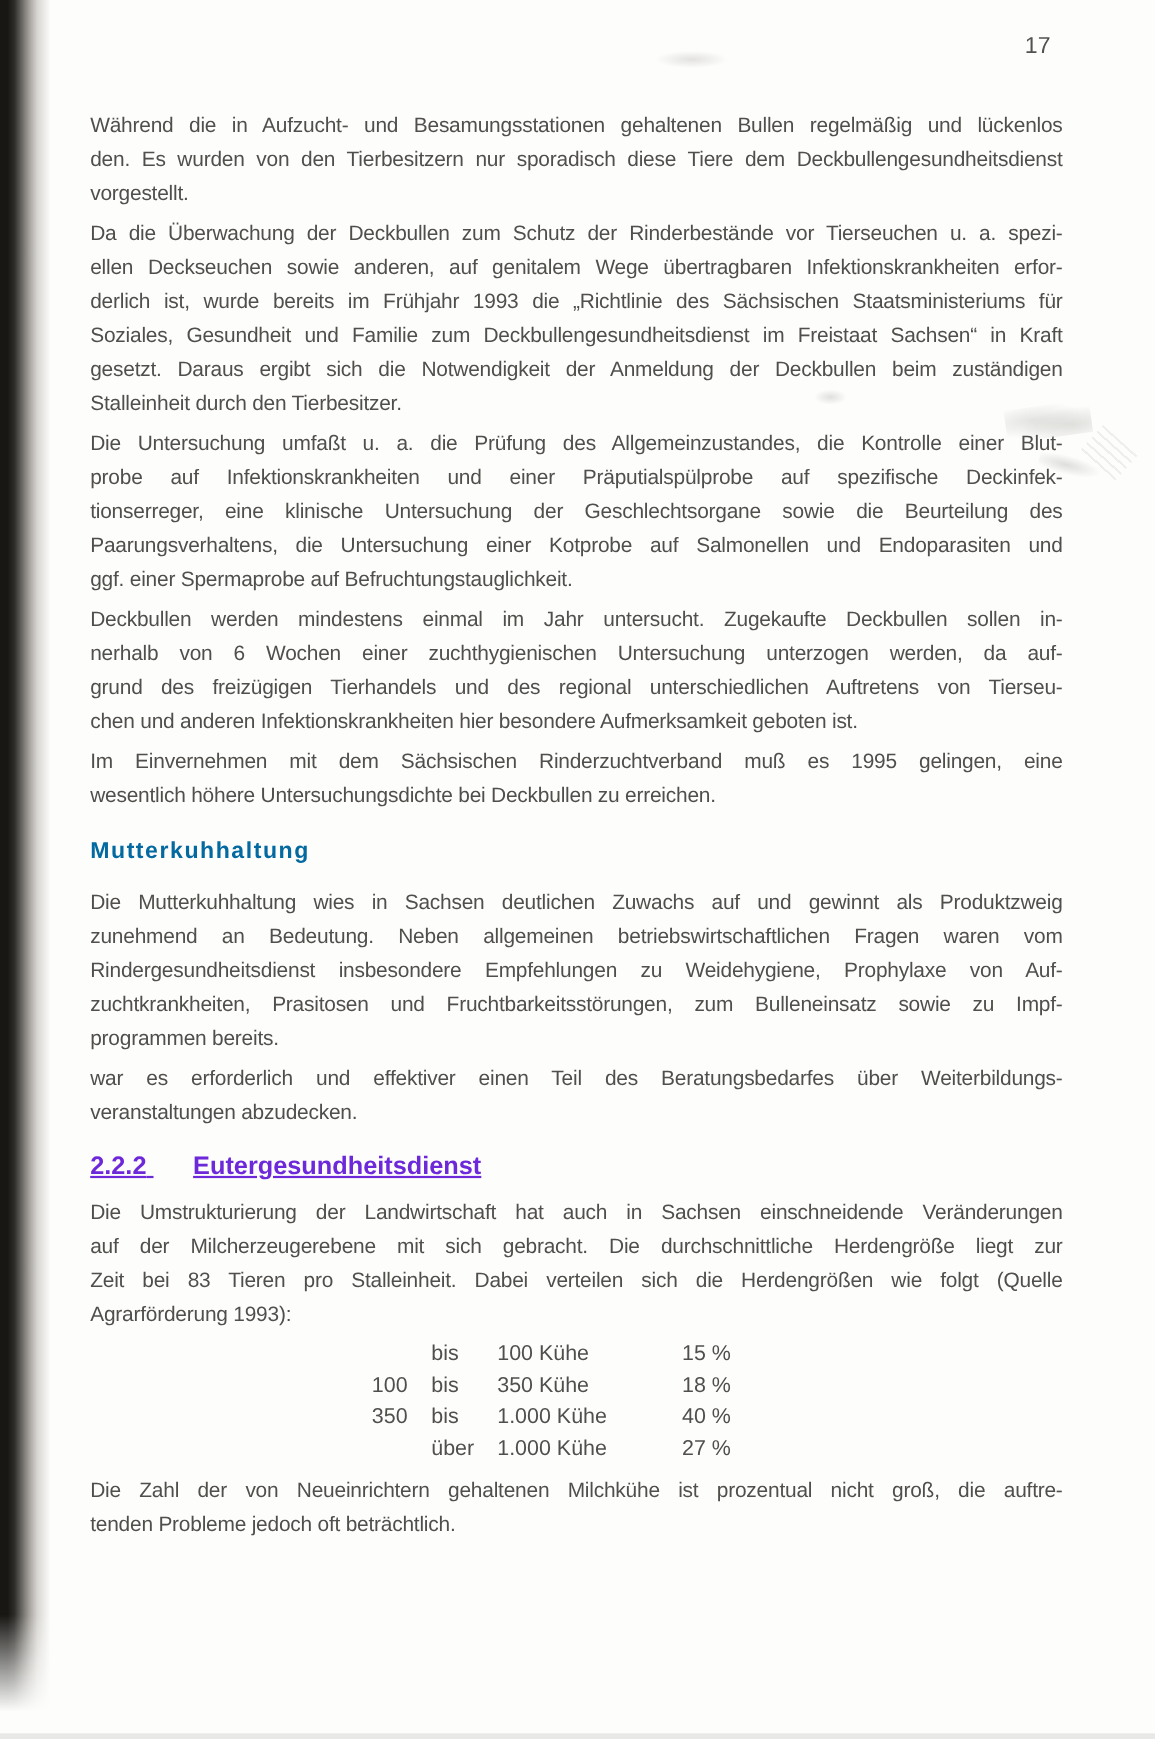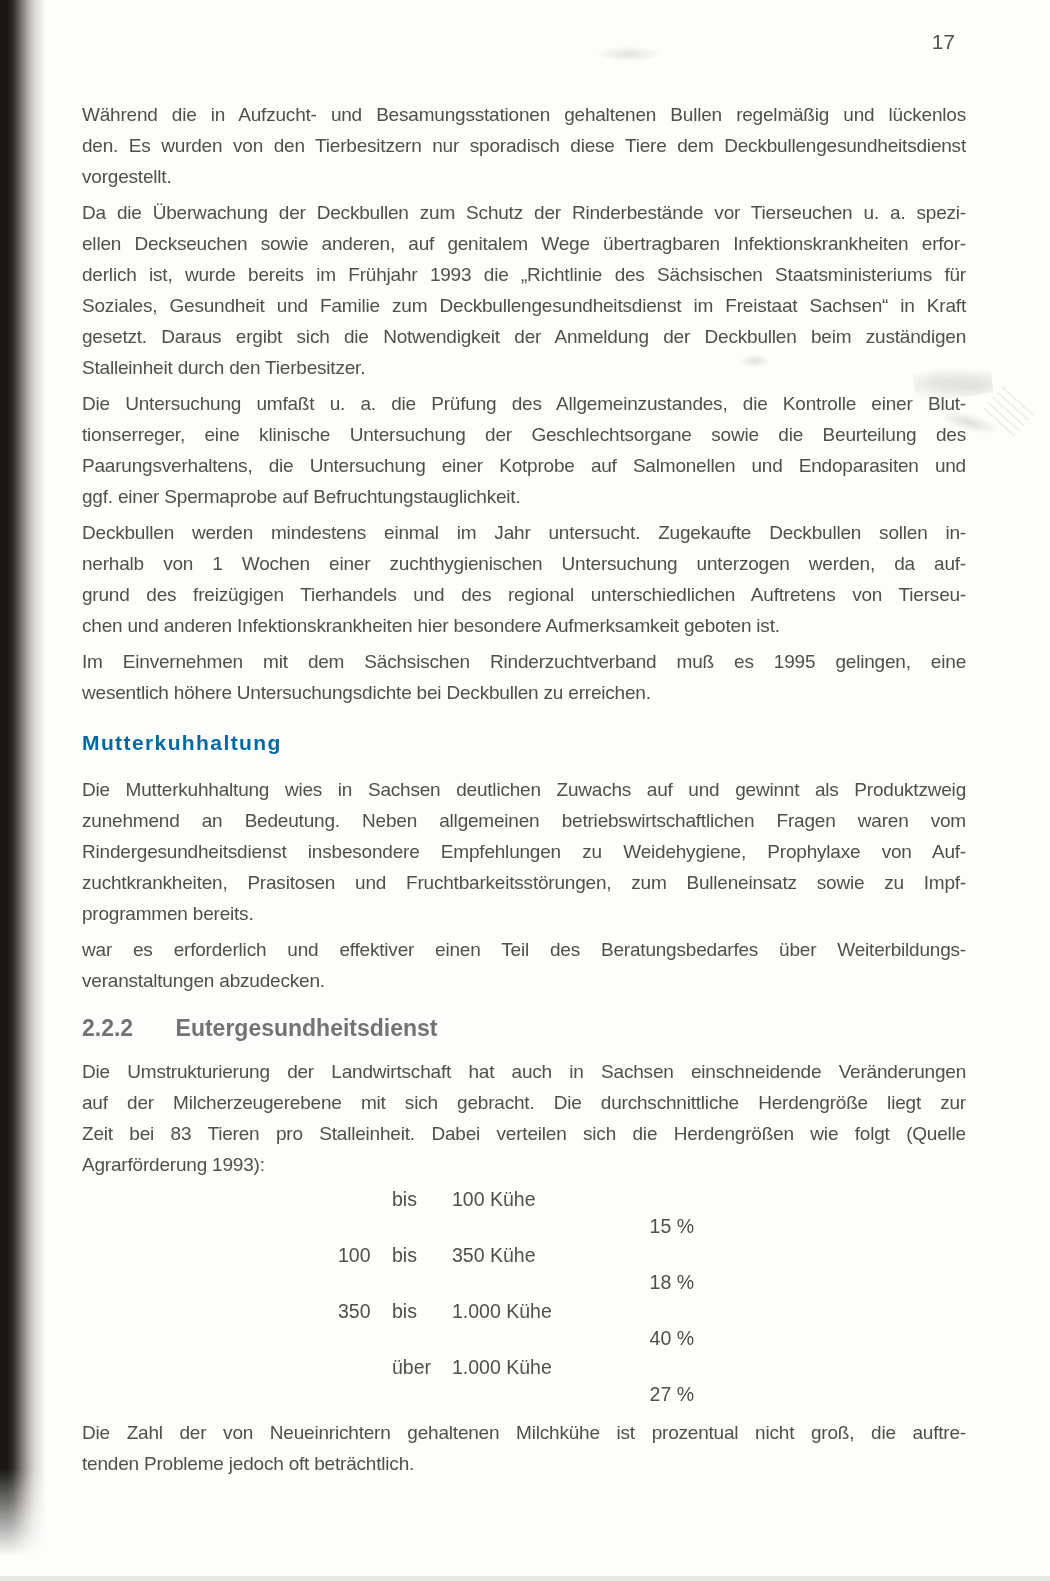--- a/index.html
+++ b/index.html
@@ -79,34 +79,35 @@
     line-height: 30px;
     font-weight: bold;
     letter-spacing: 1.4px;
     color: #0369a1;
   }
   .h2 {
     margin: 16px 0 12px 0;
     font-size: 23px;
     line-height: 32px;
     font-weight: bold;
-    color: #737373;
+    color: #6d28d9;
+    text-decoration: underline;
   }
   .h2 .sectitle { margin-left: 36px; }
 
   .herd-table {
     display: grid;
     grid-template-columns: 40px 46px 118px 110px;
     column-gap: 14px;
     margin: 4px 0 8px 256px;
     font-size: 19.5px;
     line-height: 29px;
   }
   .herd-table .c1, .herd-table .c2, .herd-table .c3 { }
-  .herd-table .c4 { text-align: right; padding-left: 36px; margin-top: 27px; }
+  .herd-table .c4 { text-align: left; padding-left: 36px; }
 </style>
 </head>
 <body>
 
 <div class="page">
   <div class="binding-shadow"></div>
   <div class="smudge s1"></div>
   <div class="smudge s2"></div>
   <div class="smudge s3"></div>
   <div class="smudge s4"></div>
@@ -123,27 +124,28 @@
     <div class="para">
         <div class="tline">Da die Überwachung der Deckbullen zum Schutz der Rinderbestände vor Tierseuchen u. a. spezi-</div>
         <div class="tline">ellen Deckseuchen sowie anderen, auf genitalem Wege übertragbaren Infektionskrankheiten erfor-</div>
         <div class="tline">derlich ist, wurde bereits im Frühjahr 1993 die „Richtlinie des Sächsischen Staatsministeriums für</div>
         <div class="tline">Soziales, Gesundheit und Familie zum Deckbullengesundheitsdienst im Freistaat Sachsen“ in Kraft</div>
         <div class="tline">gesetzt. Daraus ergibt sich die Notwendigkeit der Anmeldung der Deckbullen beim zuständigen</div>
         <div class="tline tlast">Stalleinheit durch den Tierbesitzer.</div>
       </div>
     <div class="para">
         <div class="tline">Die Untersuchung umfaßt u. a. die Prüfung des Allgemeinzustandes, die Kontrolle einer Blut-</div>
+        <div class="tline">probe auf Infektionskrankheiten und einer Präputialspülprobe auf spezifische Deckinfek-</div>
         <div class="tline">tionserreger, eine klinische Untersuchung der Geschlechtsorgane sowie die Beurteilung des</div>
         <div class="tline">Paarungsverhaltens, die Untersuchung einer Kotprobe auf Salmonellen und Endoparasiten und</div>
         <div class="tline tlast">ggf. einer Spermaprobe auf Befruchtungstauglichkeit.</div>
       </div>
     <div class="para">
         <div class="tline">Deckbullen werden mindestens einmal im Jahr untersucht. Zugekaufte Deckbullen sollen in-</div>
-        <div class="tline">nerhalb von 1 Wochen einer zuchthygienischen Untersuchung unterzogen werden, da auf-</div>
+        <div class="tline">nerhalb von 6 Wochen einer zuchthygienischen Untersuchung unterzogen werden, da auf-</div>
         <div class="tline">grund des freizügigen Tierhandels und des regional unterschiedlichen Auftretens von Tierseu-</div>
         <div class="tline tlast">chen und anderen Infektionskrankheiten hier besondere Aufmerksamkeit geboten ist.</div>
       </div>
     <div class="para">
         <div class="tline">Im Einvernehmen mit dem Sächsischen Rinderzuchtverband muß es 1995 gelingen, eine</div>
         <div class="tline tlast">wesentlich höhere Untersuchungsdichte bei Deckbullen zu erreichen.</div>
       </div>
 
     <h2 class="h1">Mutterkuhhaltung</h2>
 

